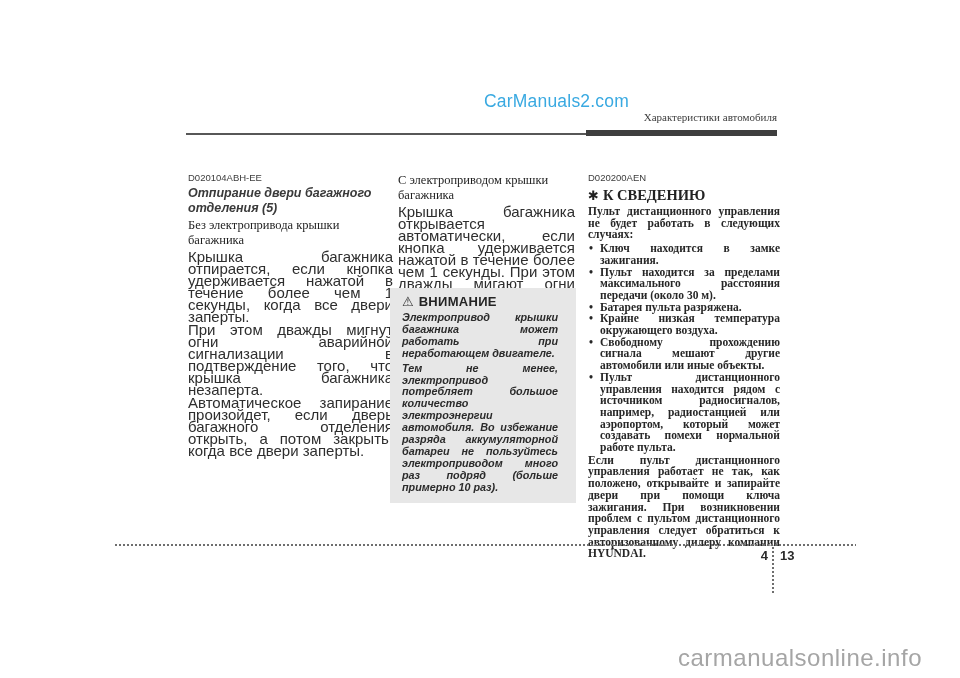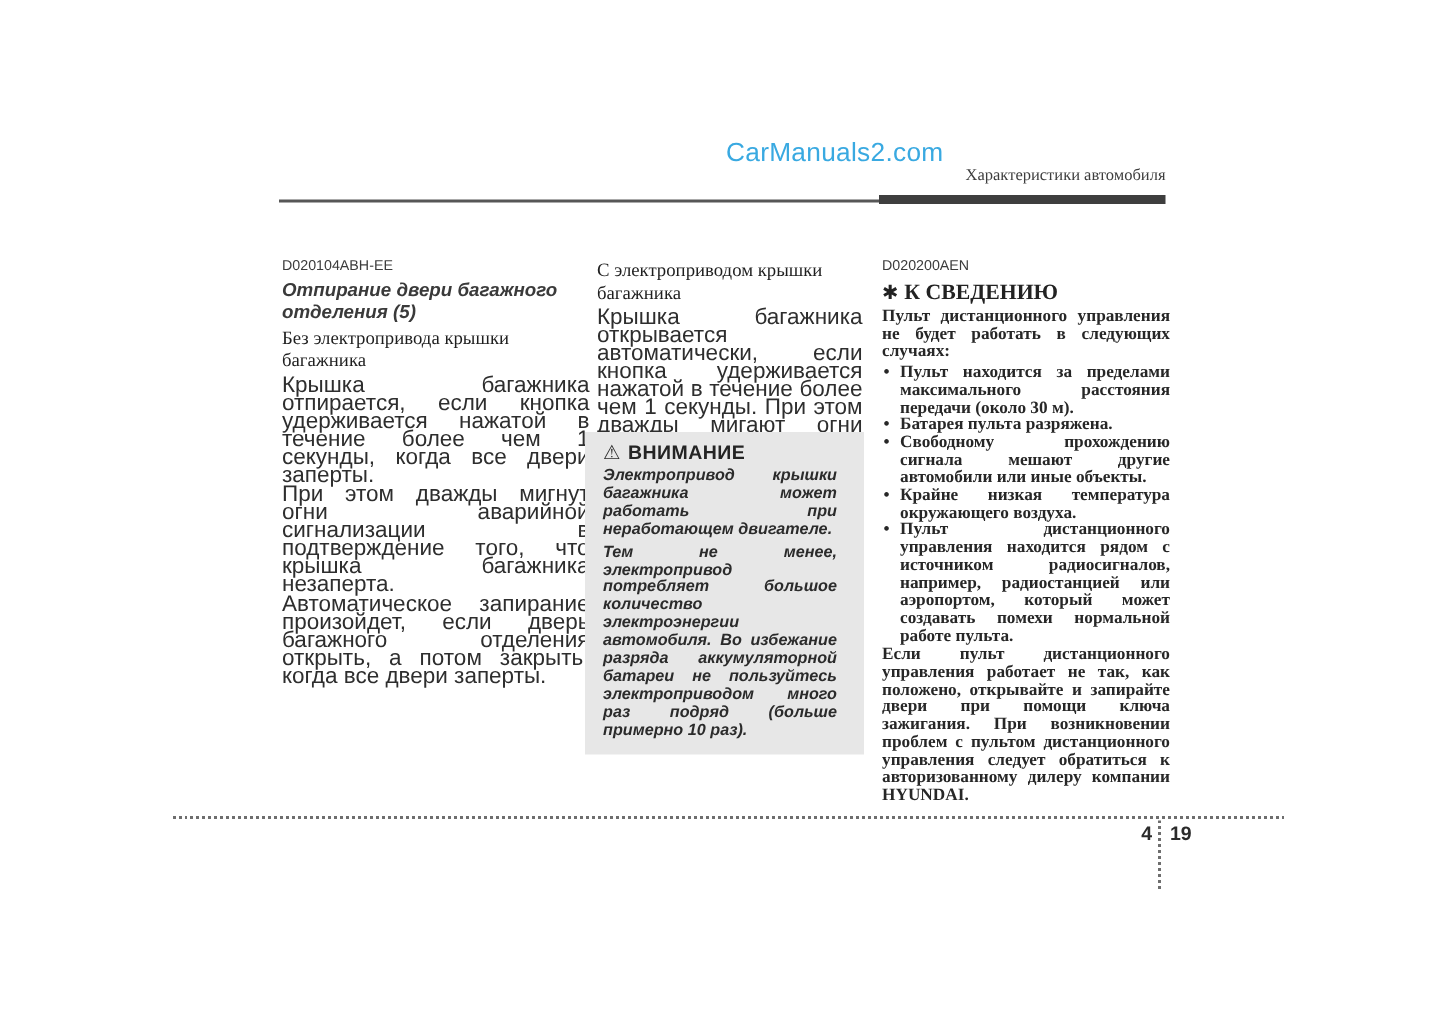--- a/index.html
+++ b/index.html
@@ -117,27 +117,29 @@
     <p class="caution-p">Тем не менее, электропривод потребляет большое количество электроэнергии автомобиля. Во избежание разряда аккумуляторной батареи не пользуйтесь электроприводом много раз подряд (больше примерно 10 раз).</p>
   </div>
 
   <div class="col col-3">
     <div class="code">D020200AEN</div>
     <div class="notice-head">
       <span class="notice-marker">✱</span><span class="notice-label">К СВЕДЕНИЮ</span>
     </div>
     <p class="serif-b intro">Пульт дистанционного управления не будет работать в следующих случаях:</p>
     <ul class="bullets serif-b">
+      <li>Ключ находится в замке зажигания.</li>
       <li>Пульт находится за пределами максимального расстояния передачи (около 30 м).</li>
       <li>Батарея пульта разряжена.</li>
+      <li>Крайне низкая температура окружающего воздуха.</li>
       <li>Свободному прохождению сигнала мешают другие автомобили или иные объекты.</li>
-      <li>Крайне низкая температура окружающего воздуха.</li>
       <li>Пульт дистанционного управления находится рядом с источником радиосигналов, например, радиостанцией или аэропортом, который может создавать помехи нормальной работе пульта.</li>
     </ul>
     <p class="serif-b outro">Если пульт дистанционного управления работает не так, как положено, открывайте и запирайте двери при помощи ключа зажигания. При возникновении проблем с пультом дистанционного управления следует обратиться к авторизованному дилеру компании HYUNDAI.</p>
   </div>
 
   <div class="dash-h"></div>
   <div class="dash-v"></div>
   <div class="pg-num ch">4</div>
-  <div class="pg-num pg">19</div>
+  <div class="pg-num pg">13</div>
+  <div class="wm-bottom">carmanualsonline.info</div>
 
 </div>
 
 </body></html>

